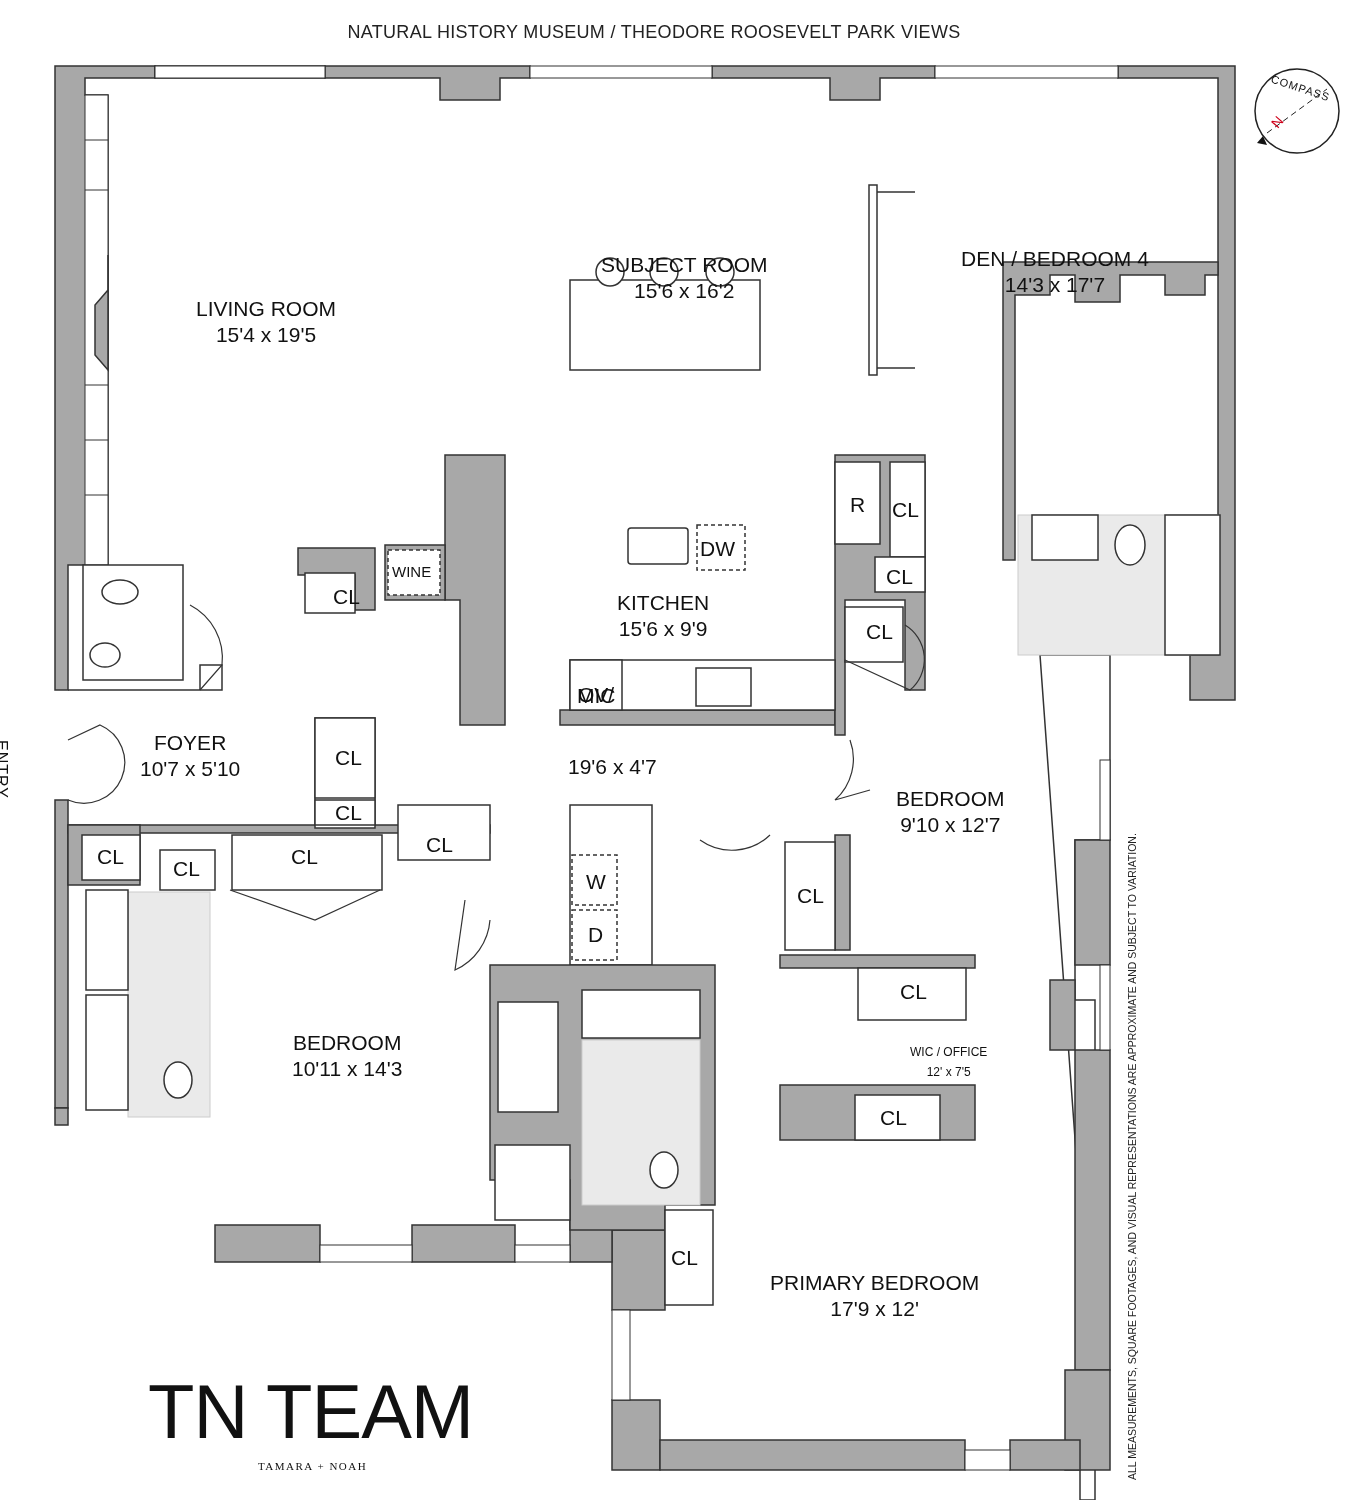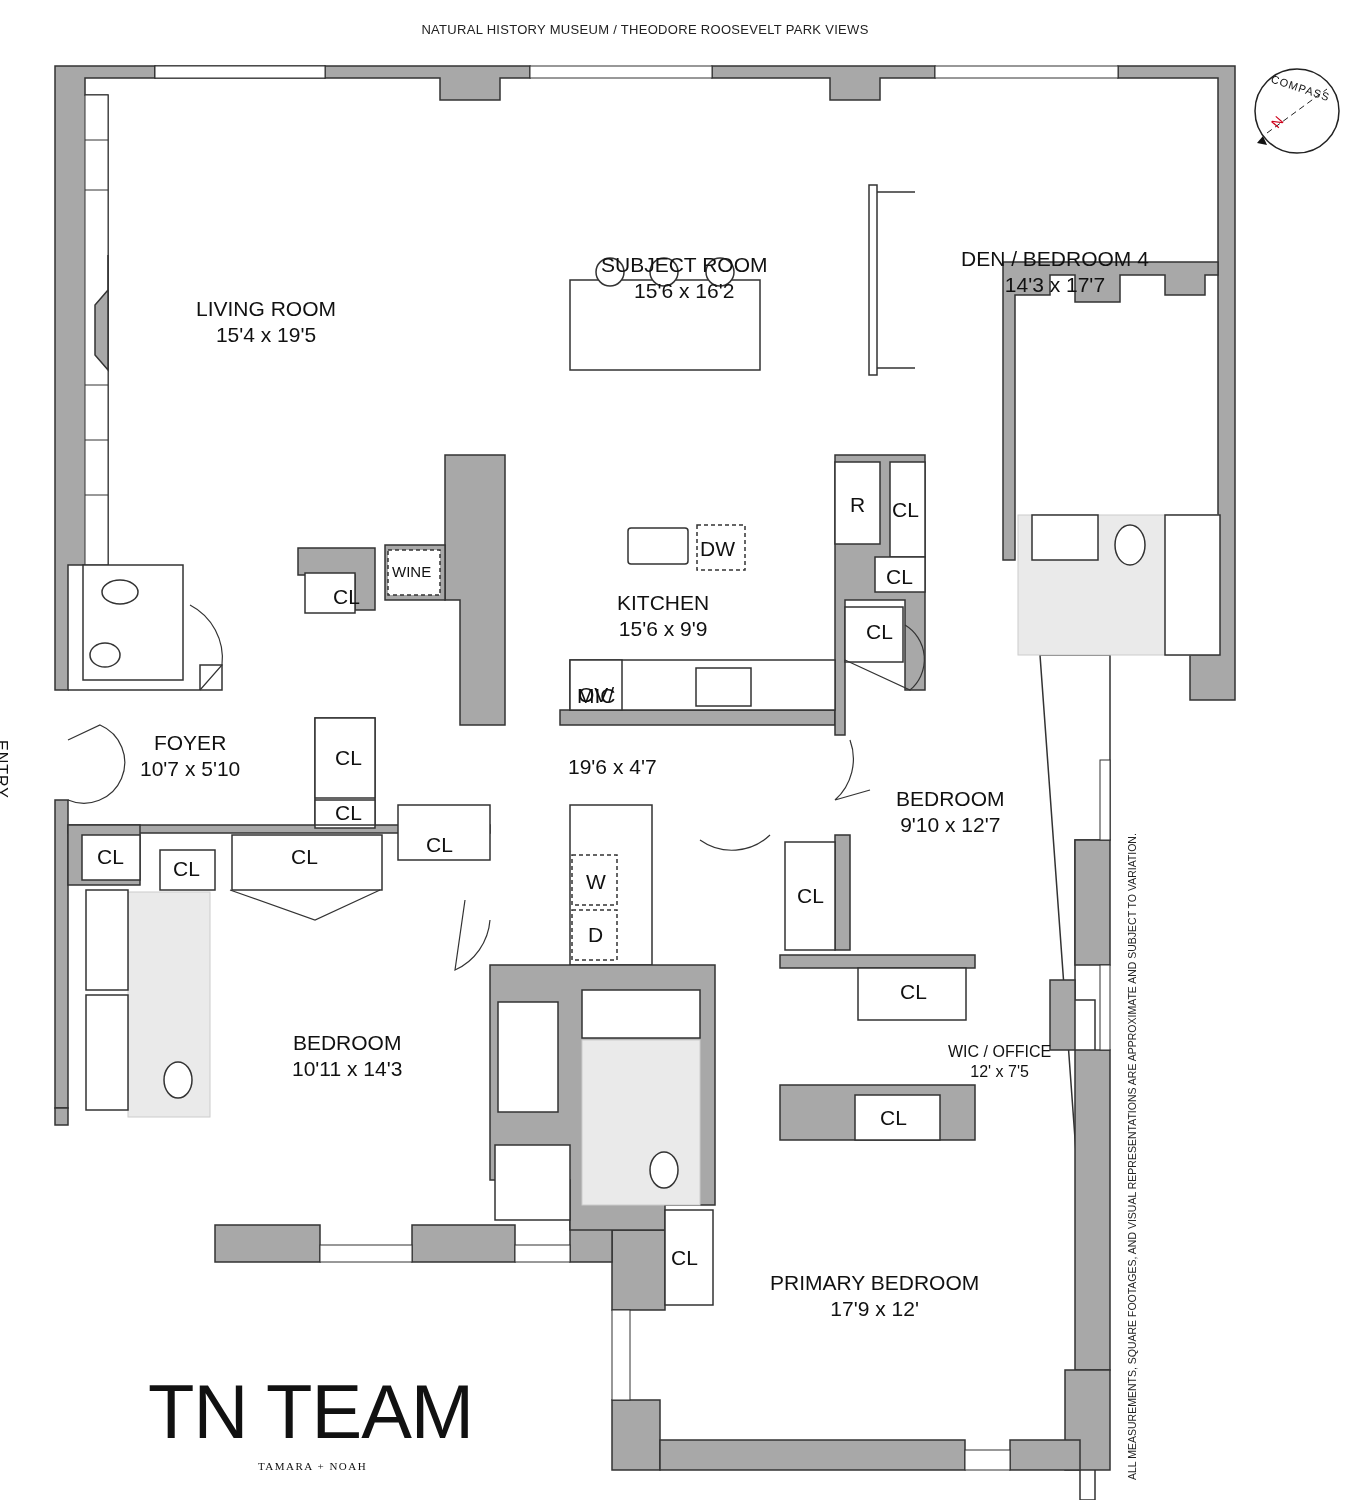--- a/index.html
+++ b/index.html
@@ -1,18 +1,18 @@
 <!DOCTYPE html>
 <html><head>
 <meta charset="utf-8">
 <style>
   html,body{margin:0;padding:0;background:#fff;}
   body{width:1364px;height:1500px;position:relative;overflow:hidden;font-family:"Liberation Sans",sans-serif;color:#111;}
   .abs{position:absolute;}
-  .title{left:0;top:22px;width:1290px;text-align:center;font-size:13px;letter-spacing:0.3px;color:#222;}
+  .title{left:0;top:22px;width:1290px;text-align:center;font-size:18px;letter-spacing:0.3px;color:#222;padding-left:9px;}
   .plan{left:0;top:0;width:1364px;height:1500px;}
   .lbl{position:absolute;text-align:center;font-size:21px;line-height:26px;color:#111;white-space:nowrap;}
   .lbl .n{display:block;}
   .sm{position:absolute;text-align:center;font-size:21px;color:#111;}
   .xs{position:absolute;font-size:15px;color:#111;}
   .entry{left:10px;top:740px;transform:rotate(90deg);transform-origin:left top;font-size:16px;letter-spacing:1px;}
   .disclaimer{left:1126px;top:1480px;transform:rotate(-90deg);transform-origin:left top;font-size:10.5px;white-space:nowrap;color:#222;}
   .brand{left:148px;top:1372px;font-size:76px;font-weight:300;letter-spacing:-1px;line-height:80px;color:#111;}
   .brand-sub{left:258px;top:1460px;font-family:"Liberation Serif",serif;font-size:11px;letter-spacing:1.5px;}
 </style>
@@ -182,21 +182,21 @@
   <span class="n">10'7 x 5'10</span>
 </div>
 <div class="lbl" style="left:896px;top:786px;">
   <span class="n">BEDROOM</span>
   <span class="n">9'10 x 12'7</span>
 </div>
 <div class="lbl" style="left:292px;top:1030px;">
   <span class="n">BEDROOM</span>
   <span class="n">10'11 x 14'3</span>
 </div>
-<div class="lbl" style="left:910px;top:1042px;font-size:16px;line-height:20px;margin-left:38px;">
+<div class="lbl" style="left:910px;top:1042px;font-size:12px;line-height:20px;">
   <span class="n">WIC / OFFICE</span>
   <span class="n">12' x 7'5</span>
 </div>
 <div class="lbl" style="left:770px;top:1270px;">
   <span class="n">PRIMARY BEDROOM</span>
   <span class="n">17'9 x 12'</span>
 </div>
 <div class="sm" style="left:568px;top:755px;">19'6 x 4'7</div>
 
 <div class="sm" style="left:333px;top:585px;">CL</div>

